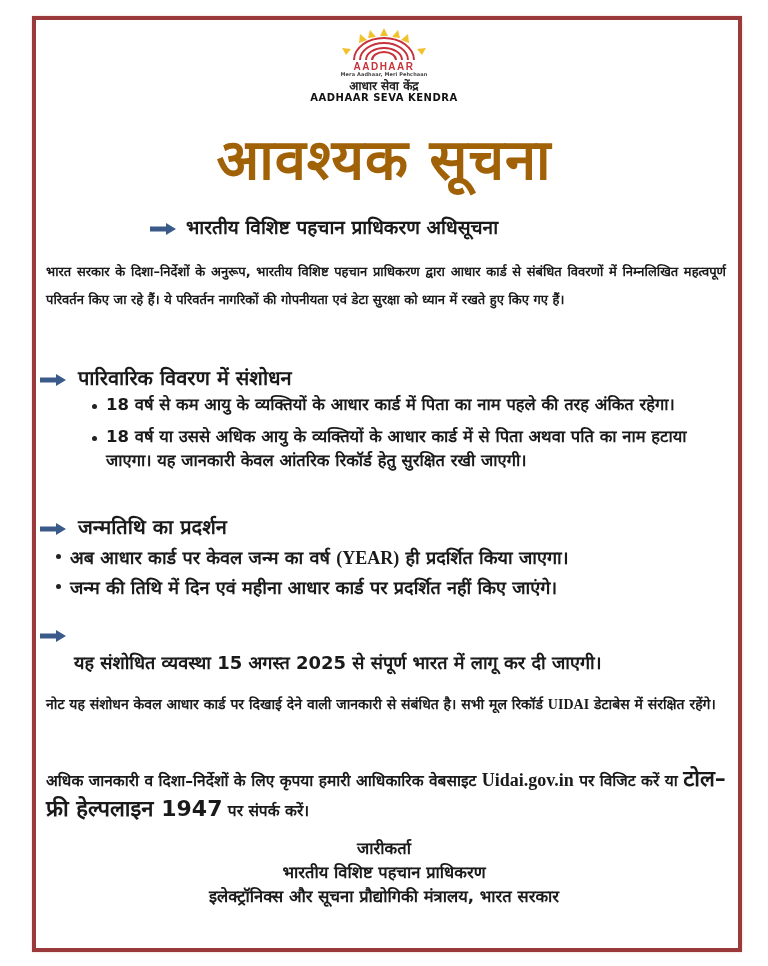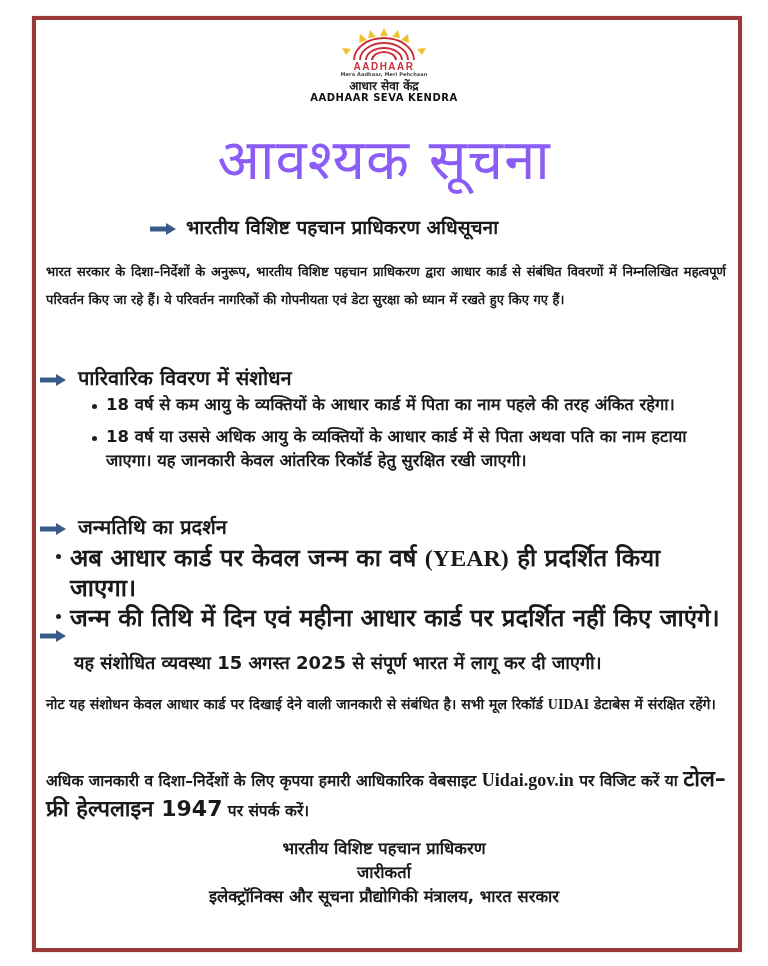--- a/index.html
+++ b/index.html
@@ -14,21 +14,21 @@
   }
   .logo {
     position:absolute; left:296px; top:26px; width:176px; height:78px; text-align:center;
   }
   .logo svg { display:block; margin:0 auto; }
   .logo .tagline { font-size:5px; font-weight:bold; color:#444; margin-top:-1px; letter-spacing:0.1px; }
   .logo .hi { font-size:12px; font-weight:bold; color:#222; line-height:12px; margin-top:3px; }
   .logo .en { font-size:10px; font-weight:bold; color:#111; letter-spacing:0.5px; line-height:11px; }
   .title {
     position:absolute; left:0; width:768px; top:128px; text-align:center;
-    font-size:56px; font-weight:normal; line-height:64px; color:#8b5cf6; letter-spacing:1px;
+    font-size:56px; font-weight:bold; line-height:64px; color:#a16207; letter-spacing:1px;
   }
   .arrow {
     display:inline-block; width:26px; height:12px; position:relative; vertical-align:middle;
   }
   .arrow svg { display:block; }
   .subtitle {
     position:absolute; left:150px; top:215px; font-size:19px; font-weight:bold; line-height:24px;
   }
   .subtitle .arrow { margin-right:10px; }
   .para {
@@ -37,21 +37,21 @@
   .intro { top:258px; font-size:13px; line-height:28px; text-align:justify; }
   .section-head { position:absolute; left:40px; font-size:20px; font-weight:bold; line-height:26px; }
   .section-head .arrow { margin-right:12px; }
   ul.bullets { position:absolute; margin:0; padding:0; list-style:none; font-weight:bold; }
   ul.bullets li { position:relative; padding-left:16px; }
   ul.bullets li::before {
     content:""; position:absolute; left:2px; top:11px; width:5px; height:5px; border-radius:50%; background:#222;
   }
   .fam { left:90px; top:393px; width:628px; font-size:16.5px; line-height:24px; }
   .fam li { margin-bottom:8px; }
-  .dob { left:54px; top:543px; width:670px; font-size:24px; line-height:30px; }
+  .dob { left:54px; top:543px; width:670px; font-size:18px; line-height:30px; }
   .eff-text { position:absolute; left:74px; top:650px; font-size:18px; font-weight:bold; line-height:26px; }
   .note { top:690px; font-size:14px; line-height:28px; }
   .info { top:765px; font-size:15.5px; line-height:28px; }
   .info .big { font-size:22px; }
   .info .serif, .note .serif, .dob .serif { font-family:"Liberation Serif", serif; font-weight:bold; }
   .issuer {
     position:absolute; left:0; width:768px; top:837px; text-align:center; font-weight:bold;
     font-size:16.5px; line-height:24px;
   }
 </style>
@@ -127,16 +127,16 @@
       </svg>
   </span>
 </div>
 <div class="eff-text">यह संशोधित व्यवस्था 15 अगस्त 2025 से संपूर्ण भारत में लागू कर दी जाएगी।</div>
 
 <div class="para note"><span>नोट यह संशोधन केवल आधार कार्ड पर दिखाई देने वाली जानकारी से संबंधित है। सभी मूल रिकॉर्ड </span><span class="serif">UIDAI</span><span> डेटाबेस में संरक्षित रहेंगे।</span></div>
 
 <div class="para info"><span>अधिक जानकारी व दिशा–निर्देशों के लिए कृपया हमारी आधिकारिक वेबसाइट </span><span class="serif" style="font-size:18px;">Uidai.gov.in</span><span> पर विजिट करें या </span><span class="big">टोल–फ्री हेल्पलाइन 1947</span><span> पर संपर्क करें।</span></div>
 
 <div class="issuer">
+  <div>जारीकर्ता</div>
   <div>भारतीय विशिष्ट पहचान प्राधिकरण</div>
-  <div>जारीकर्ता</div>
   <div>इलेक्ट्रॉनिक्स और सूचना प्रौद्योगिकी मंत्रालय, भारत सरकार</div>
 </div>
 
 </body></html>

